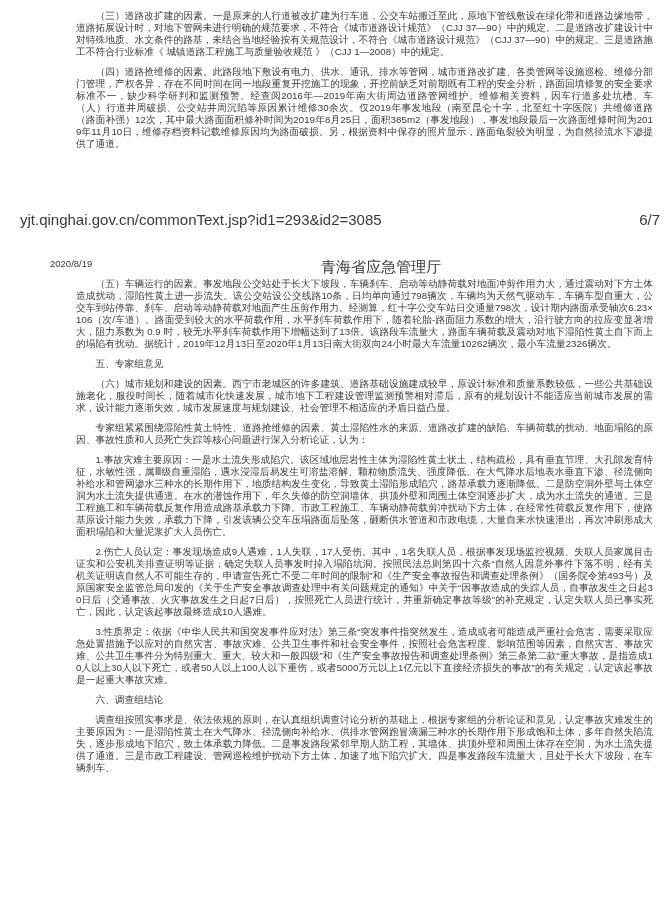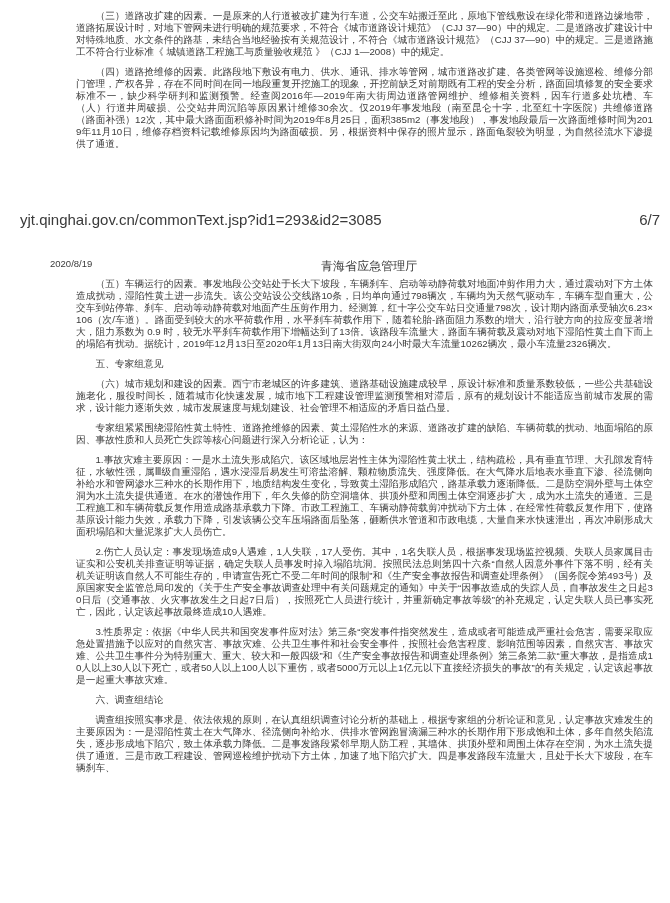--- a/index.html
+++ b/index.html
@@ -55,21 +55,21 @@
   .print-header .date {
     position: absolute;
     left: 3px;
     top: 0;
     margin-left: 35px;
   }
   .print-header .doc-title {
     position: absolute;
     left: 309px;
     top: 0;
-    font-size: 12px;
+    font-size: 15px;
     letter-spacing: 0.05px;
     white-space: nowrap;
   }
 </style>
 </head>
 <body>
 
 <section class="body-block" id="page5-body">
   <p>（三）道路改扩建的因素。一是原来的人行道被改扩建为行车道，公交车站搬迁至此，原地下管线敷设在绿化带和道路边缘地带，道路拓展设计时，对地下管网未进行明确的规范要求，不符合《城市道路设计规范》（CJJ 37—90）中的规定。二是道路改扩建设计中对特殊地质、水文条件的路基，未结合当地经验按有关规范设计，不符合《城市道路设计规范》（CJJ 37—90）中的规定。三是道路施工不符合行业标准《 城镇道路工程施工与质量验收规范 》（CJJ 1—2008）中的规定。</p>
   <p>（四）道路抢维修的因素。此路段地下敷设有电力、供水、通讯、排水等管网，城市道路改扩建、各类管网等设施巡检、维修分部门管理，产权各异，存在不同时间在同一地段重复开挖施工的现象，开挖前缺乏对前期既有工程的安全分析，路面回填修复的安全要求标准不一，缺少科学研判和监测预警。经查阅2016年—2019年南大街周边道路管网维护、维修相关资料，因车行道多处坑槽、车（人）行道井周破损、公交站井周沉陷等原因累计维修30余次。仅2019年事发地段（南至昆仑十字，北至红十字医院）共维修道路（路面补强）12次，其中最大路面面积修补时间为2019年8月25日，面积385m2（事发地段），事发地段最后一次路面维修时间为2019年11月10日，维修存档资料记载维修原因均为路面破损。另，根据资料中保存的照片显示，路面龟裂较为明显，为自然径流水下渗提供了通道。</p>

